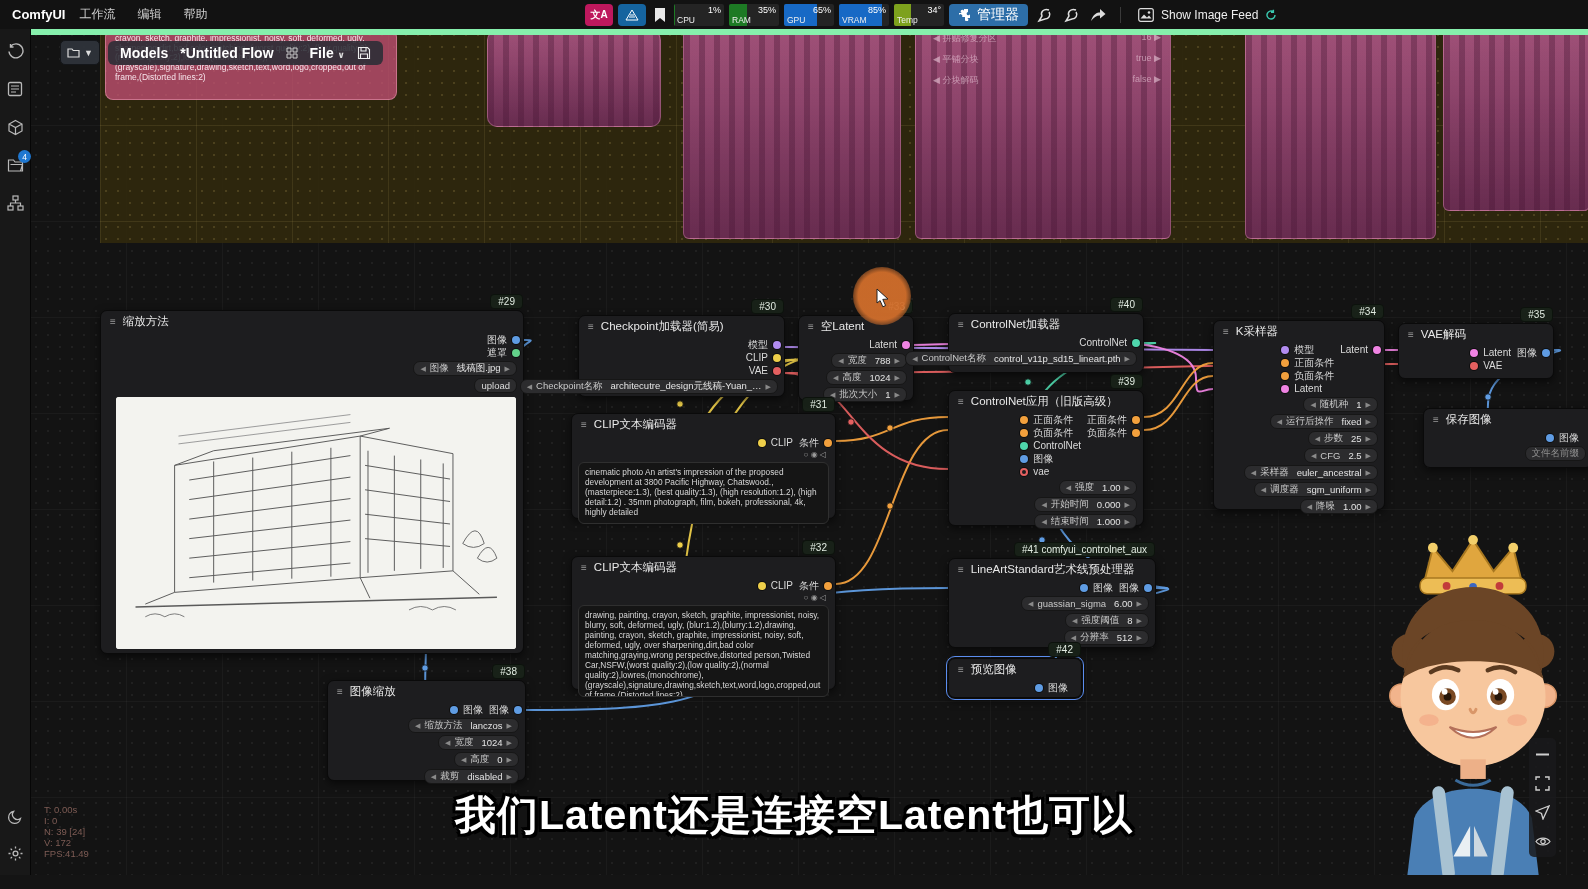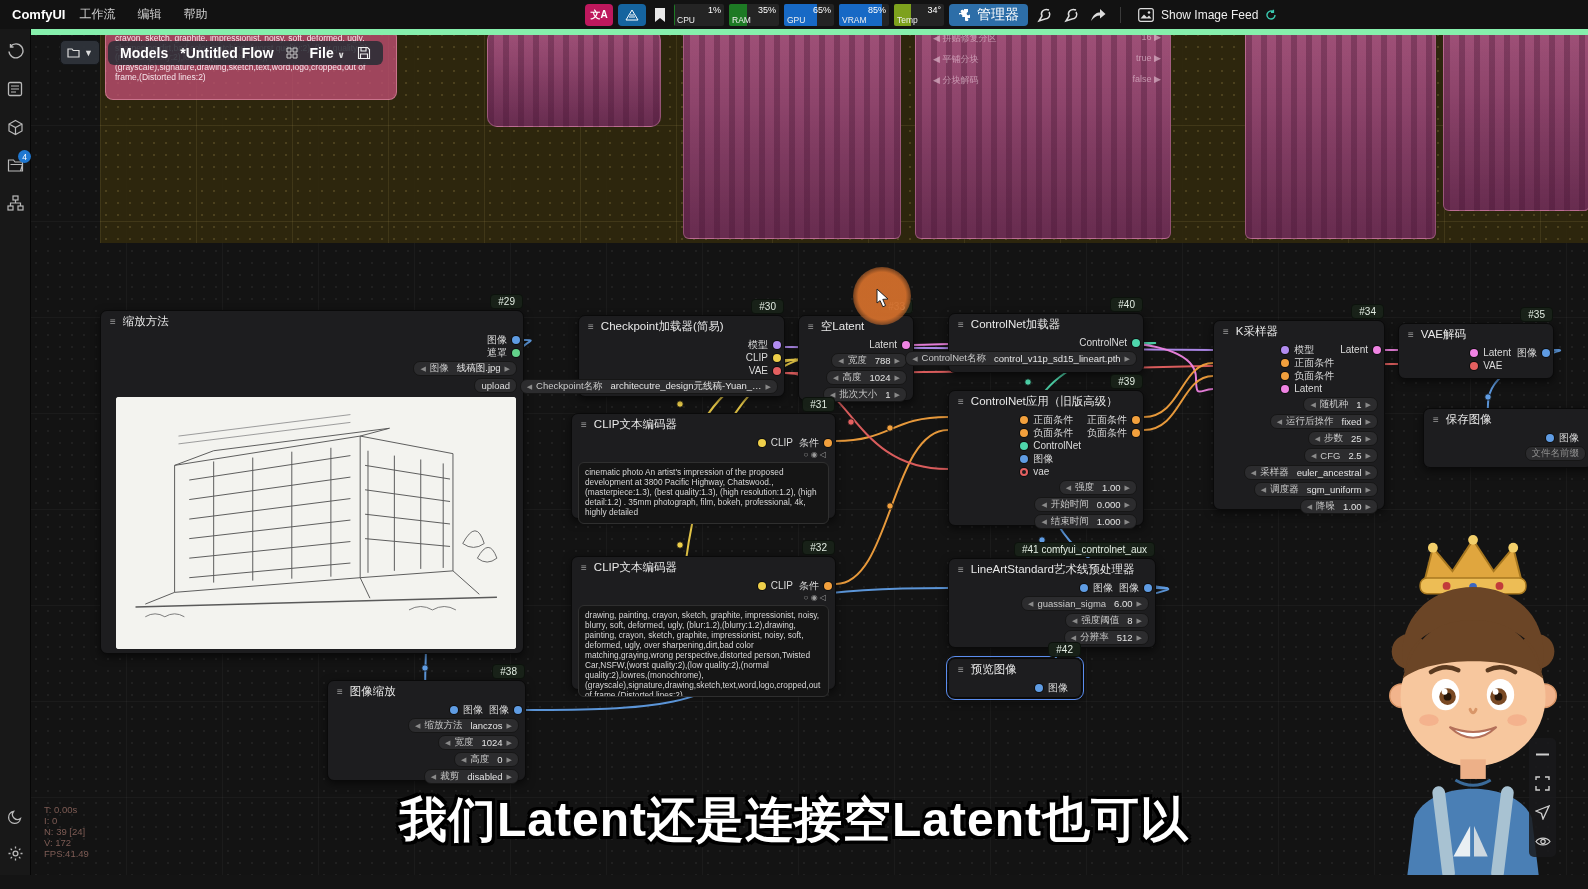--- a/index.html
+++ b/index.html
@@ -90,21 +90,21 @@
   .widget.txt .wlabel{color:#8f8f8f;}
   .micons{display:flex;justify-content:flex-end;gap:5px;height:11px;font-size:8px;color:#9a9a9a;padding:0 9px;align-items:center;}
   .ta{margin:2px 6px 0;background:#151515;border:1px solid #2f2f2f;border-radius:6px;padding:4px 6px;
       font-size:8.3px;line-height:10px;color:#d8d8d8;overflow:hidden;}
   .imgprev{margin:4px 7px 0;background:#f3f3ef;border-radius:3px;overflow:hidden;}
   
   .cursor-hl{position:absolute;left:853px;top:267px;width:58px;height:58px;border-radius:50%;z-index:8;
     background:radial-gradient(circle,rgba(209,110,43,.95) 0 58%,rgba(209,110,43,.45) 72%,rgba(209,110,43,0) 74%);}
   .cursor-arrow{position:absolute;left:876px;top:288px;z-index:9;}
   .subtitle{position:absolute;left:50%;top:788px;transform:translateX(-50%);z-index:12;white-space:nowrap;
-    font-size:48px;font-weight:bold;color:#fff;letter-spacing:1px;
+    font-size:41px;font-weight:bold;color:#fff;letter-spacing:1px;
     text-shadow:-3px -3px 0 #000,3px -3px 0 #000,-3px 3px 0 #000,3px 3px 0 #000,0 -3px 0 #000,0 3px 0 #000,-3px 0 0 #000,3px 0 0 #000;}
   .perf{position:absolute;left:44px;top:804px;z-index:5;font-size:9.5px;line-height:11px;color:#7e5c55;}
   .mascot{position:absolute;left:1362px;top:532px;width:226px;height:343px;z-index:7;}
   .rtools{position:absolute;left:1529px;top:738px;width:27px;z-index:10;display:flex;flex-direction:column;gap:7px;
     background:rgba(26,26,28,.85);border-radius:5px;padding:5px 0;align-items:center;}
   .rtool{width:22px;height:22px;display:flex;align-items:center;justify-content:center;color:#cfcfcf;}
 </style>
 </head>
 <body>
 

